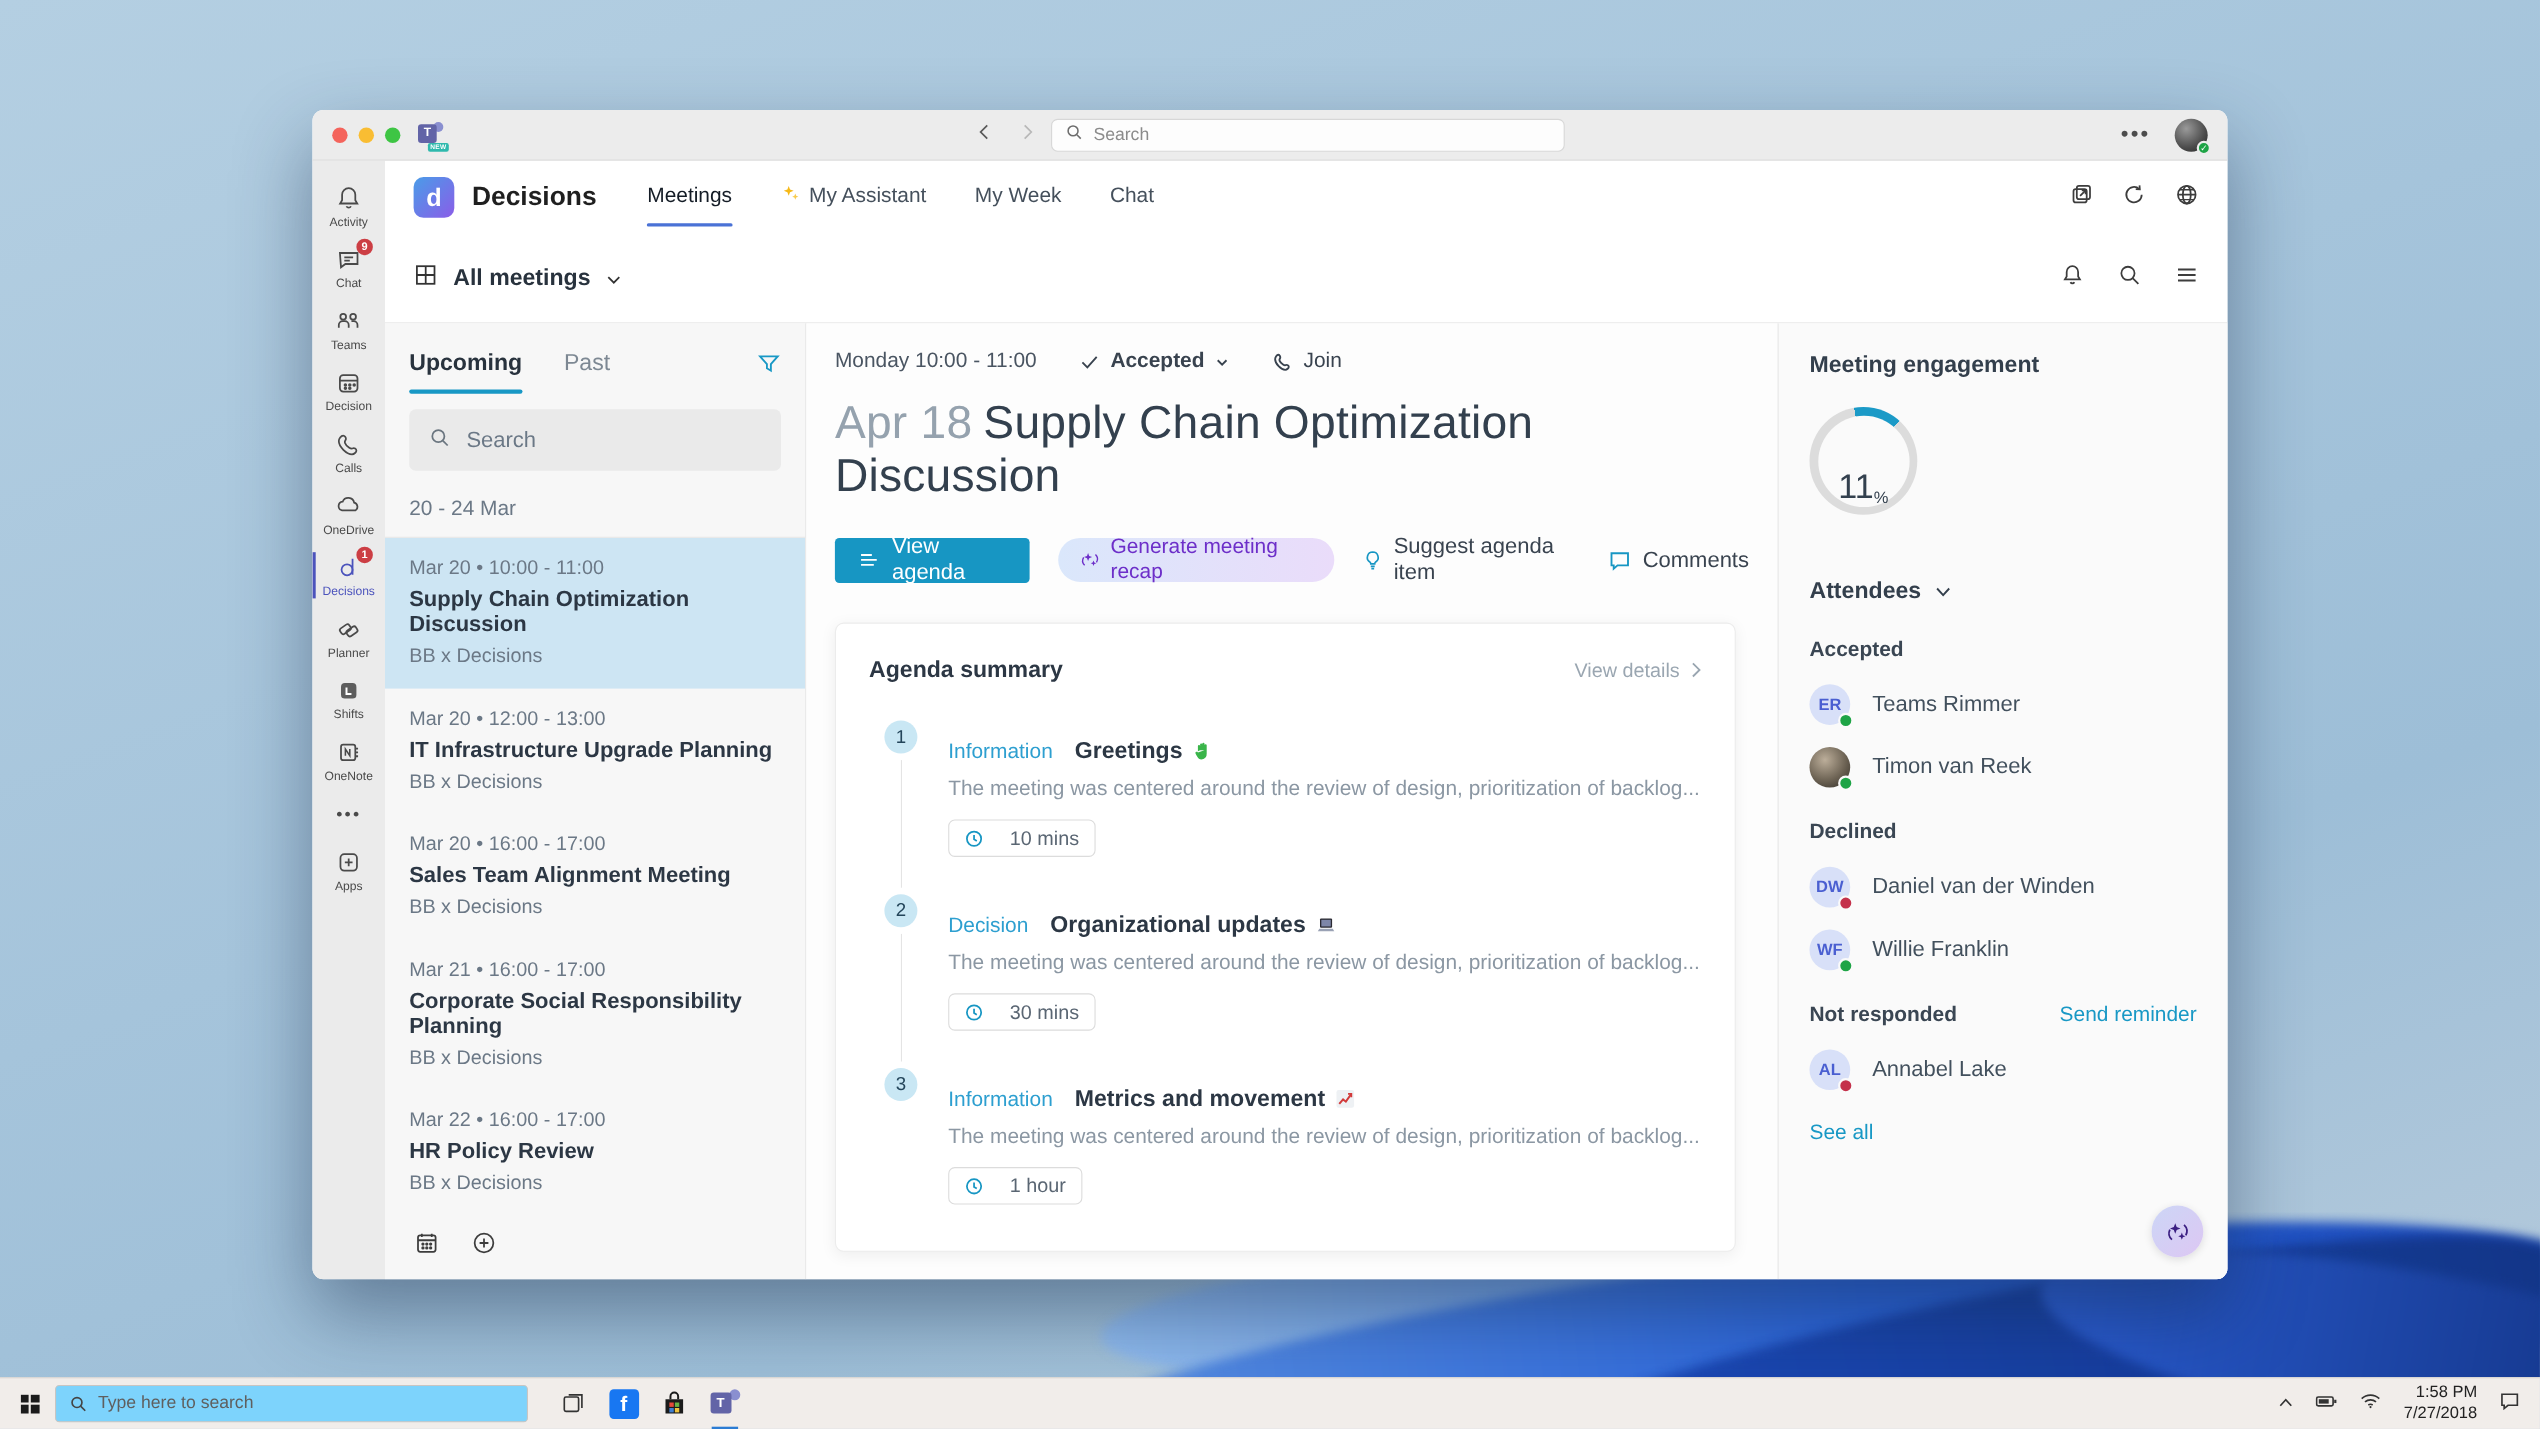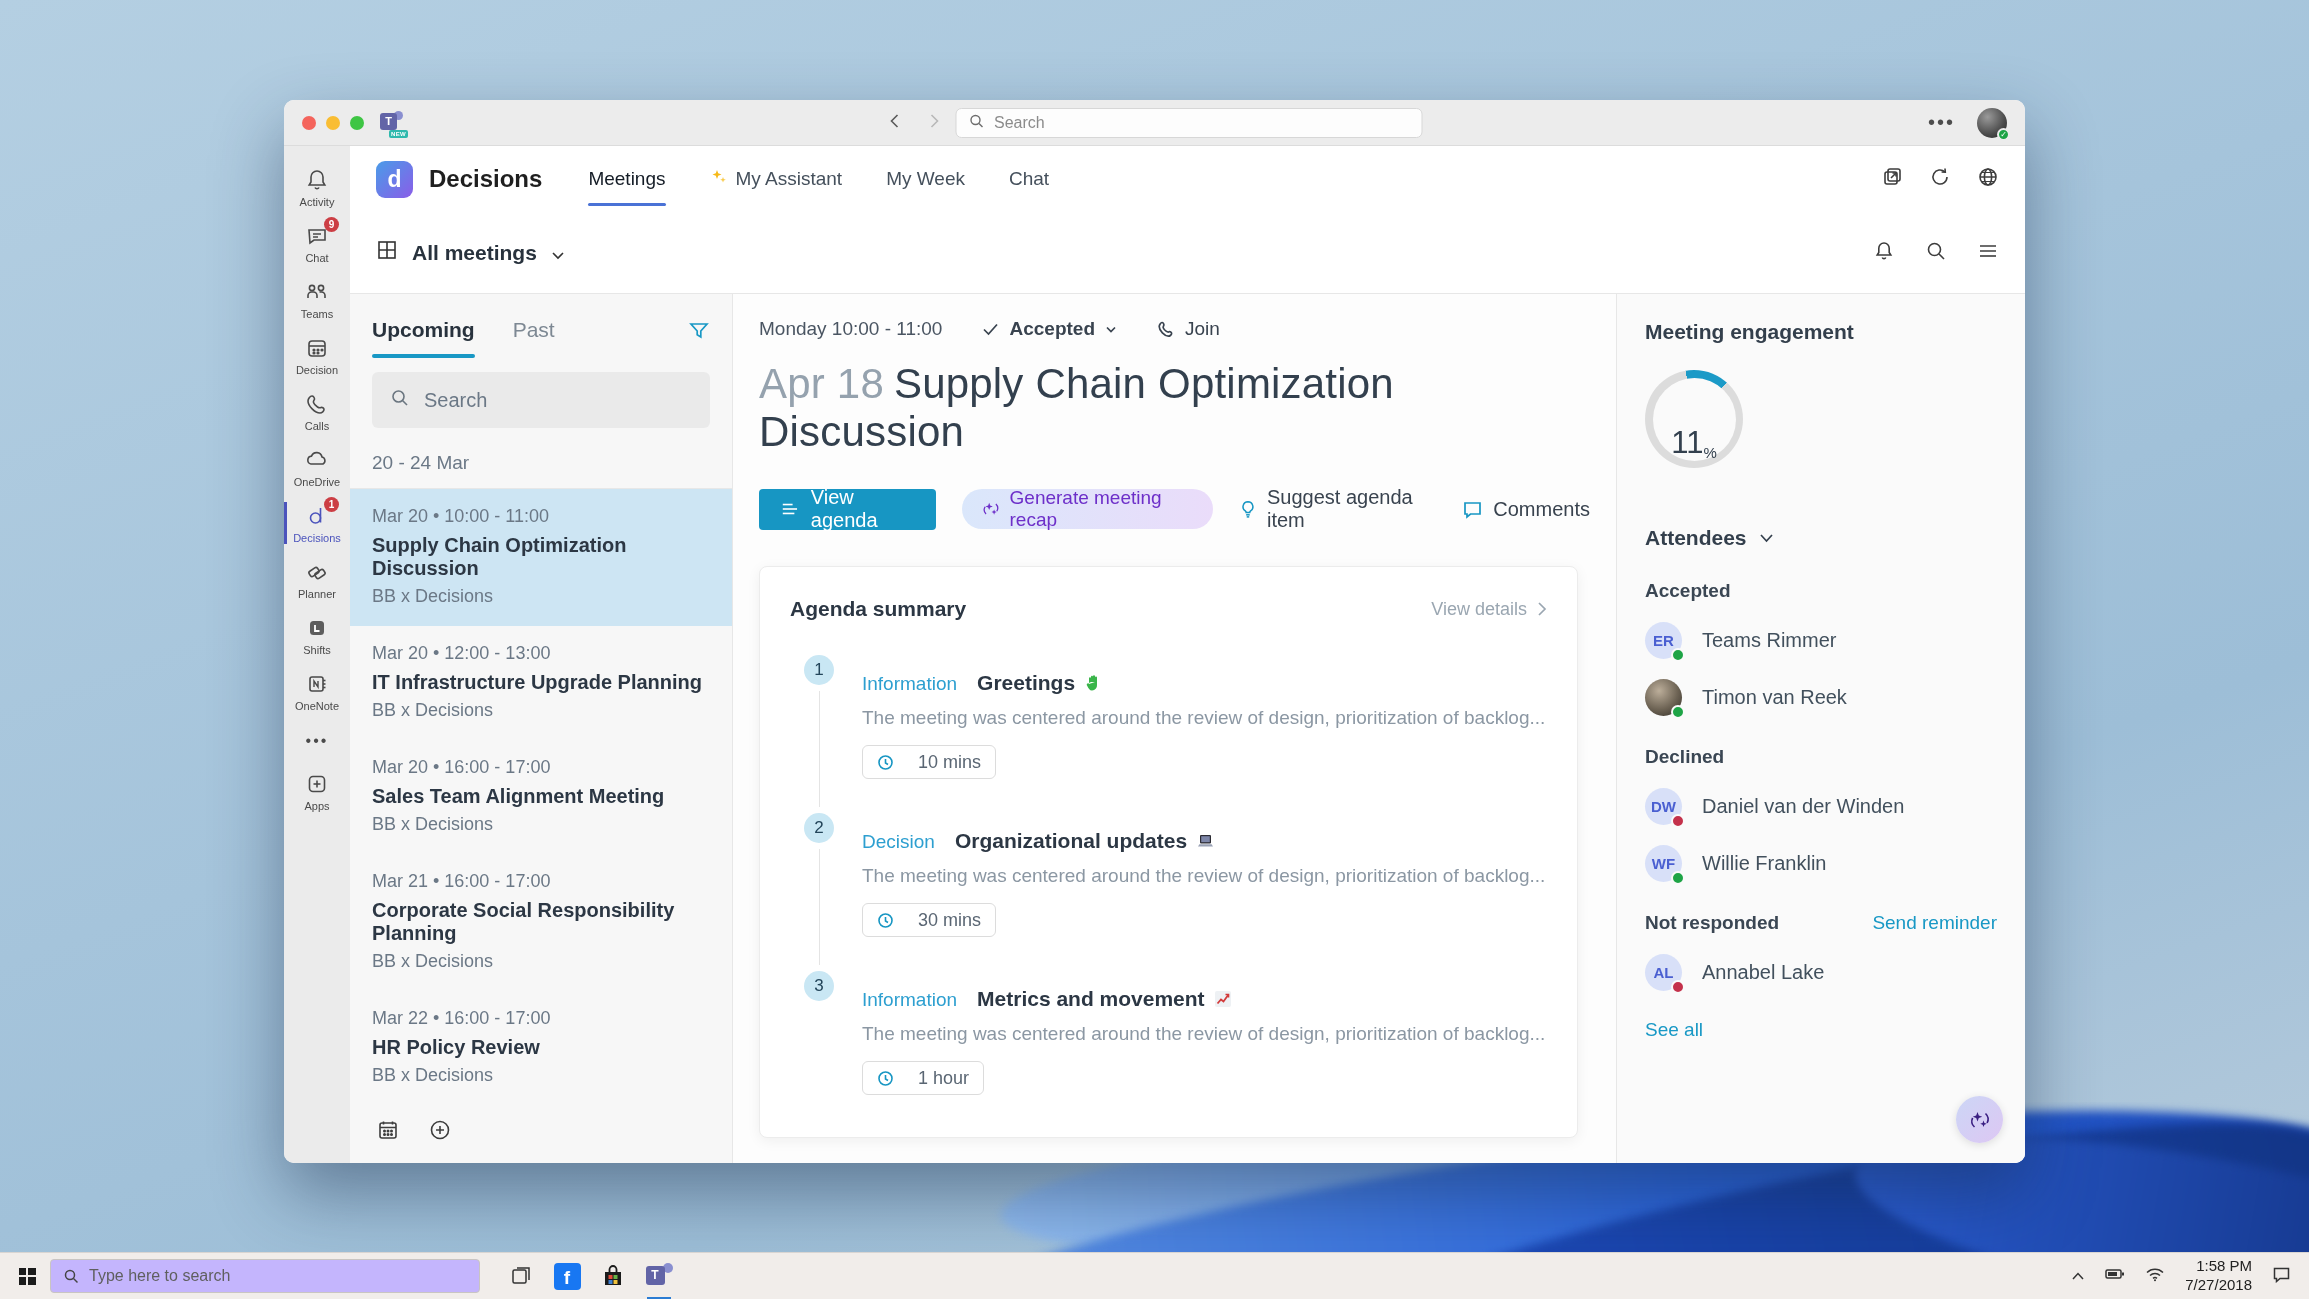--- a/index.html
+++ b/index.html
@@ -184,21 +184,21 @@
   .ai-fab { position:absolute; right:22px; bottom:20px; width:47px; height:47px; border-radius:50%;
             background:linear-gradient(135deg,#ccd6f6,#ddc7f3); display:flex; align-items:center;
             justify-content:center; cursor:pointer; box-shadow:0 2px 8px rgba(0,0,0,.12); }
 
   
   .taskbar { position:absolute; left:0; right:0; bottom:0; height:47px; background:#f1edea;
              border-top:1px solid #d9d5d2; display:flex; align-items:center; padding:0 10px; z-index:3; }
   .start { width:34px; height:34px; display:flex; align-items:center; justify-content:center; cursor:pointer; }
   .winlogo { width:17px; height:17px; display:grid; grid-template-columns:1fr 1fr; gap:2px; }
   .winlogo i { background:#1b1b1b; }
-  .tk-search { margin-left:6px; width:430px; height:34px; background:#c4b5fd; border:1px solid #c9c5c2;
+  .tk-search { margin-left:6px; width:430px; height:34px; background:#7dd3fc; border:1px solid #c9c5c2;
                border-radius:4px; display:flex; align-items:center; gap:10px; padding:0 12px; }
   .tk-search svg { stroke:#444; fill:none; stroke-width:1.5; flex:none; }
   .tk-search input { border:none; outline:none; width:100%; font-size:16px; color:#222;
                      font-family:"Liberation Sans", sans-serif; background:transparent; }
   .tk-search input::placeholder { color:#5f5f5f; }
   .tk-icons { display:flex; align-items:center; margin-left:18px; }
   .tk-ic { position:relative; width:46px; height:47px; display:flex; align-items:center; justify-content:center; cursor:pointer; }
   .fb { width:27px; height:27px; border-radius:4px; background:#1877f2; color:#fff; font-size:19px;
         font-weight:700; display:flex; align-items:flex-end; justify-content:center; line-height:25px; }
   .tk-ic.active::after { content:""; position:absolute; bottom:0; left:11px; right:11px; height:3px; background:#2b7cd3; }

